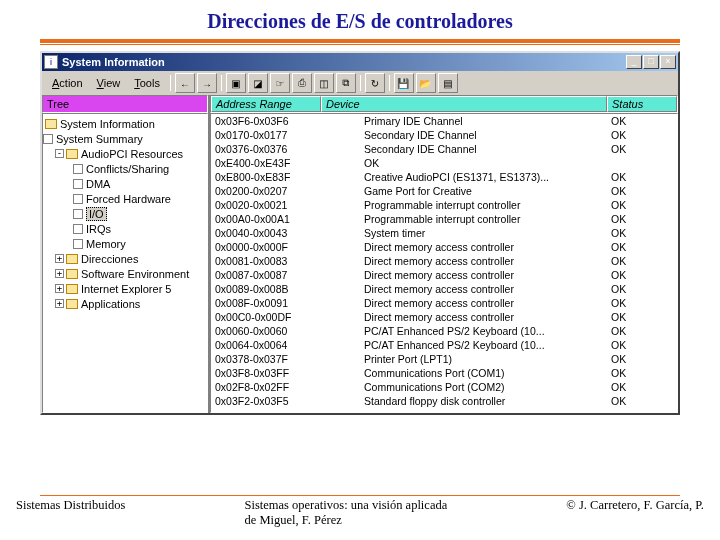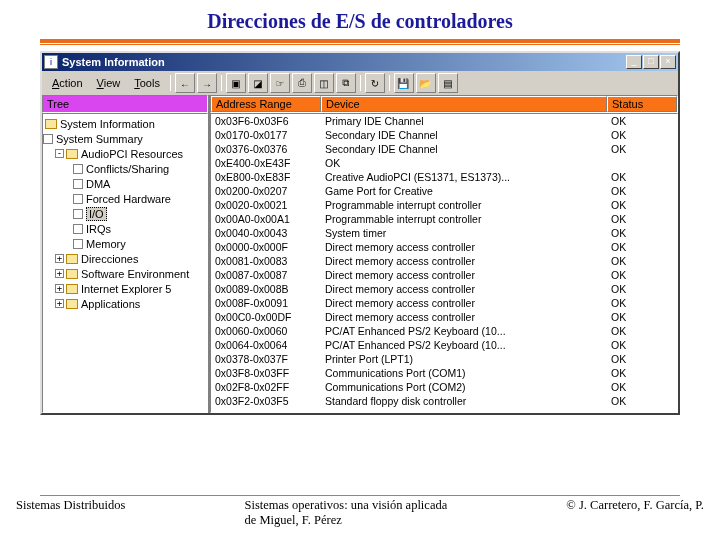--- a/index.html
+++ b/index.html
@@ -21,25 +21,25 @@
   .content { display: flex; }
   .pane-label { background:#d946ef; border:1px solid; border-color:#808080 #fff #fff #808080; height:18px; line-height:16px; padding-left:4px; font-size:11px; }
   .left { width: 168px; border-right:2px solid #808080; }
   .tree { background:#fff; border:1px solid; border-color:#808080 #fff #fff #808080; height:300px; overflow:hidden; padding:2px 0; }
   .tn { display:flex; align-items:center; height:15px; white-space:nowrap; }
   .sq { width:9px; height:9px; border:1px solid #808080; background:#fff; text-align:center; line-height:7px; font-size:9px; margin-right:2px; font-family:monospace; }
   .fold { width:12px; height:10px; background:#f9e79f; border:1px solid #b8860b; margin-right:3px; }
   .leaf { width:10px; height:10px; background:#fff; border:1px solid #808080; margin-right:3px; }
   .sel { background:#d4d0c8; border:1px dotted #000; padding:0 2px; }
   .right { flex:1; }
-  .cols { display:flex; background:#f97316; border:1px solid; border-color:#808080 #fff #fff #808080; height:18px; }
+  .cols { display:flex; background:#5eead4; border:1px solid; border-color:#808080 #fff #fff #808080; height:18px;font-style:italic; }
   .col { border:1px solid; border-color:#fff #808080 #808080 #fff; padding:1px 4px; font-size:11px; }
   .col.addr { width:110px; } .col.dev { flex:1; } .col.stat { width:70px; }
   .rows { background:#fff; border:1px solid; border-color:#808080 #fff #fff #808080; height:300px; overflow:hidden; }
-  .row { display:flex; height:14px; line-height:14px; font-size:10.5px; }
+  .row { display:flex; height:14px; line-height:14px; font-size:10.5px;gap:39px; }
   .row .c1 { width:110px; padding-left:4px; } .row .c2 { flex:1; padding-left:4px; } .row .c3 { width:70px; padding-left:4px; }
   .footer { position:absolute; bottom:12px; left:0; right:0; display:flex; justify-content:space-between; padding:0 16px; font-family:"Times New Roman", serif; font-size:12.5px; }
   .rule-bottom { position:absolute; bottom:44px; left:40px; right:40px; height:1px; background:#e86c1a; }
 </style>
 </head>
 <body>
 
 <div class="slide-title">Direcciones de E/S de controladores</div>
 <div class="rule-orange"></div>
 <div class="rule-thin"></div>

